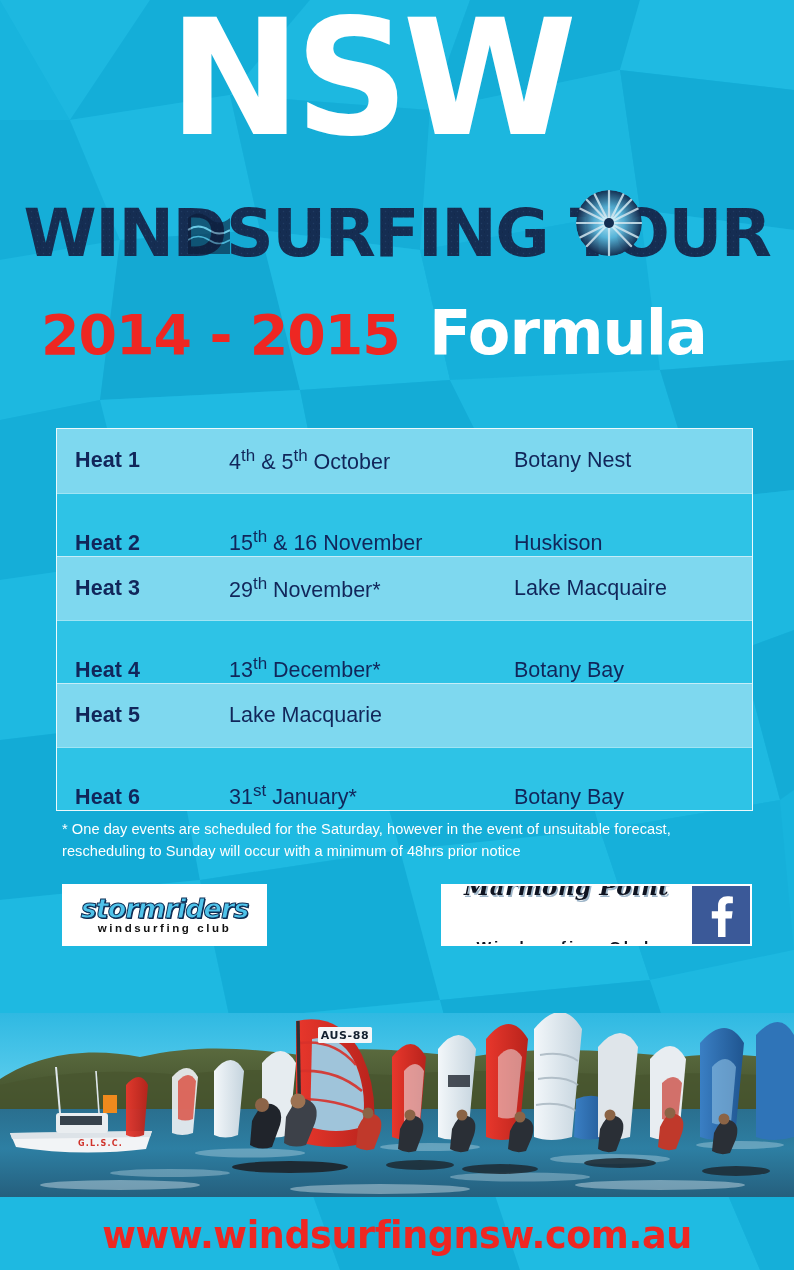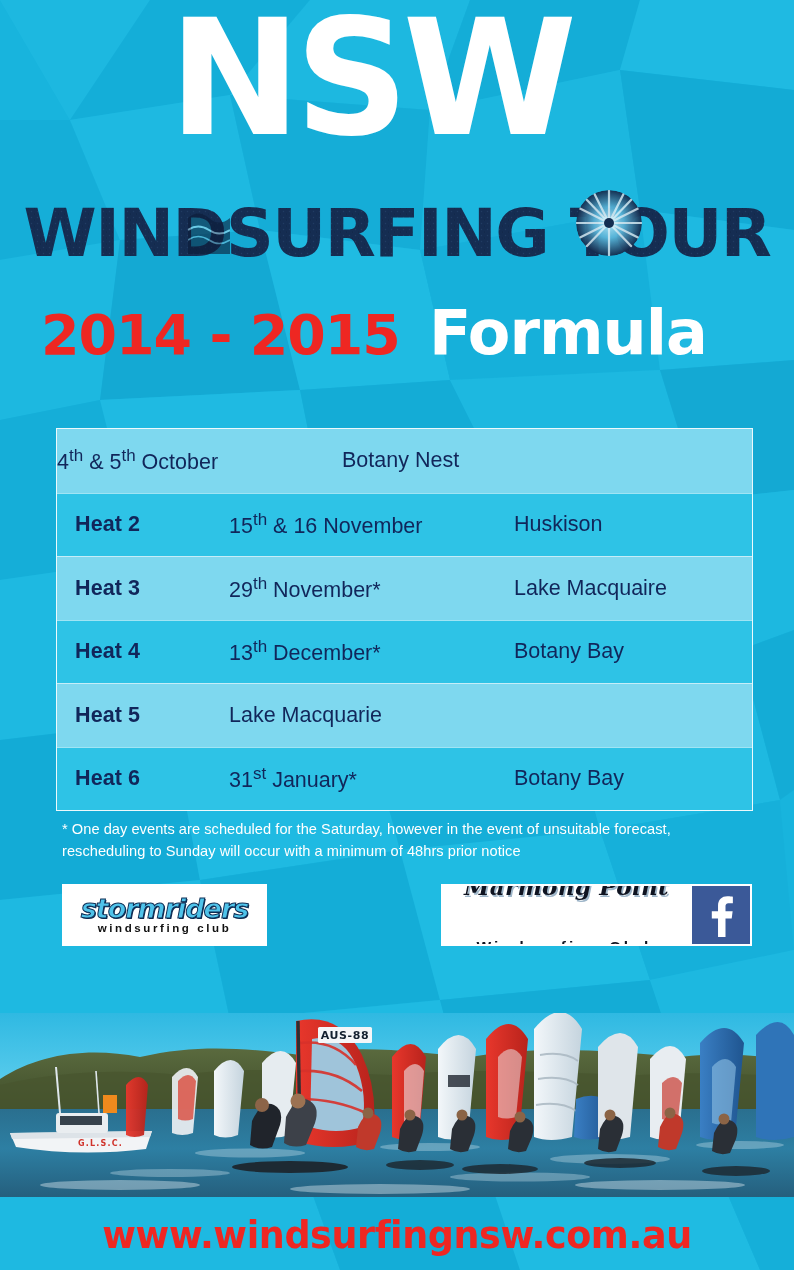--- a/index.html
+++ b/index.html
@@ -46,21 +46,21 @@
     border:1.5px solid rgba(255,255,255,.92);
     border-collapse:collapse;
     overflow:hidden;
   }
   .srow{
     display:flex; align-items:center;
     height:63.5px;
     position:relative;
   }
   .srow.light{ background:#7ed8ef; }
-  .srow.dark { background:#2ec3e6; }
+  .srow.dark { background:#2ec3e6;align-items:flex-end; }
   .srow + .srow{ border-top:1px solid rgba(255,255,255,.55); }
 
   .c-heat{
     width:172px; padding-left:18px;
     font-size:21.5px; font-weight:bold;
     color:#11265a;
     letter-spacing:.1px;
     white-space:nowrap;
   }
   .c-date{
@@ -288,20 +288,21 @@
     <div class="year-wrap">
       <svg class="year-svg" width="740" height="80" viewBox="0 0 740 80">
         <text id="year-text" x="14" y="62" font-family="DejaVu Sans, sans-serif" font-weight="bold" font-size="55.38" letter-spacing="-1" fill="#ee2722">2014 - 2015</text>
         <text id="formula-text" x="402" y="62" font-family="DejaVu Sans, sans-serif" font-weight="bold" font-size="62" letter-spacing="-1" fill="#ffffff">Formula</text>
       </svg>
     </div>
   </div>
 
   <div class="schedule" id="schedule">
       <div class="srow light">
+        <div class="c-heat">Heat 1</div>
         <div class="c-date">4<sup>th</sup> &amp; 5<sup>th</sup> October</div>
         <div class="c-venue">Botany Nest</div>
       </div>
       <div class="srow dark">
         <div class="c-heat">Heat 2</div>
         <div class="c-date">15<sup>th</sup> &amp; 16 November</div>
         <div class="c-venue">Huskison</div>
       </div>
       <div class="srow light">
         <div class="c-heat">Heat 3</div>

